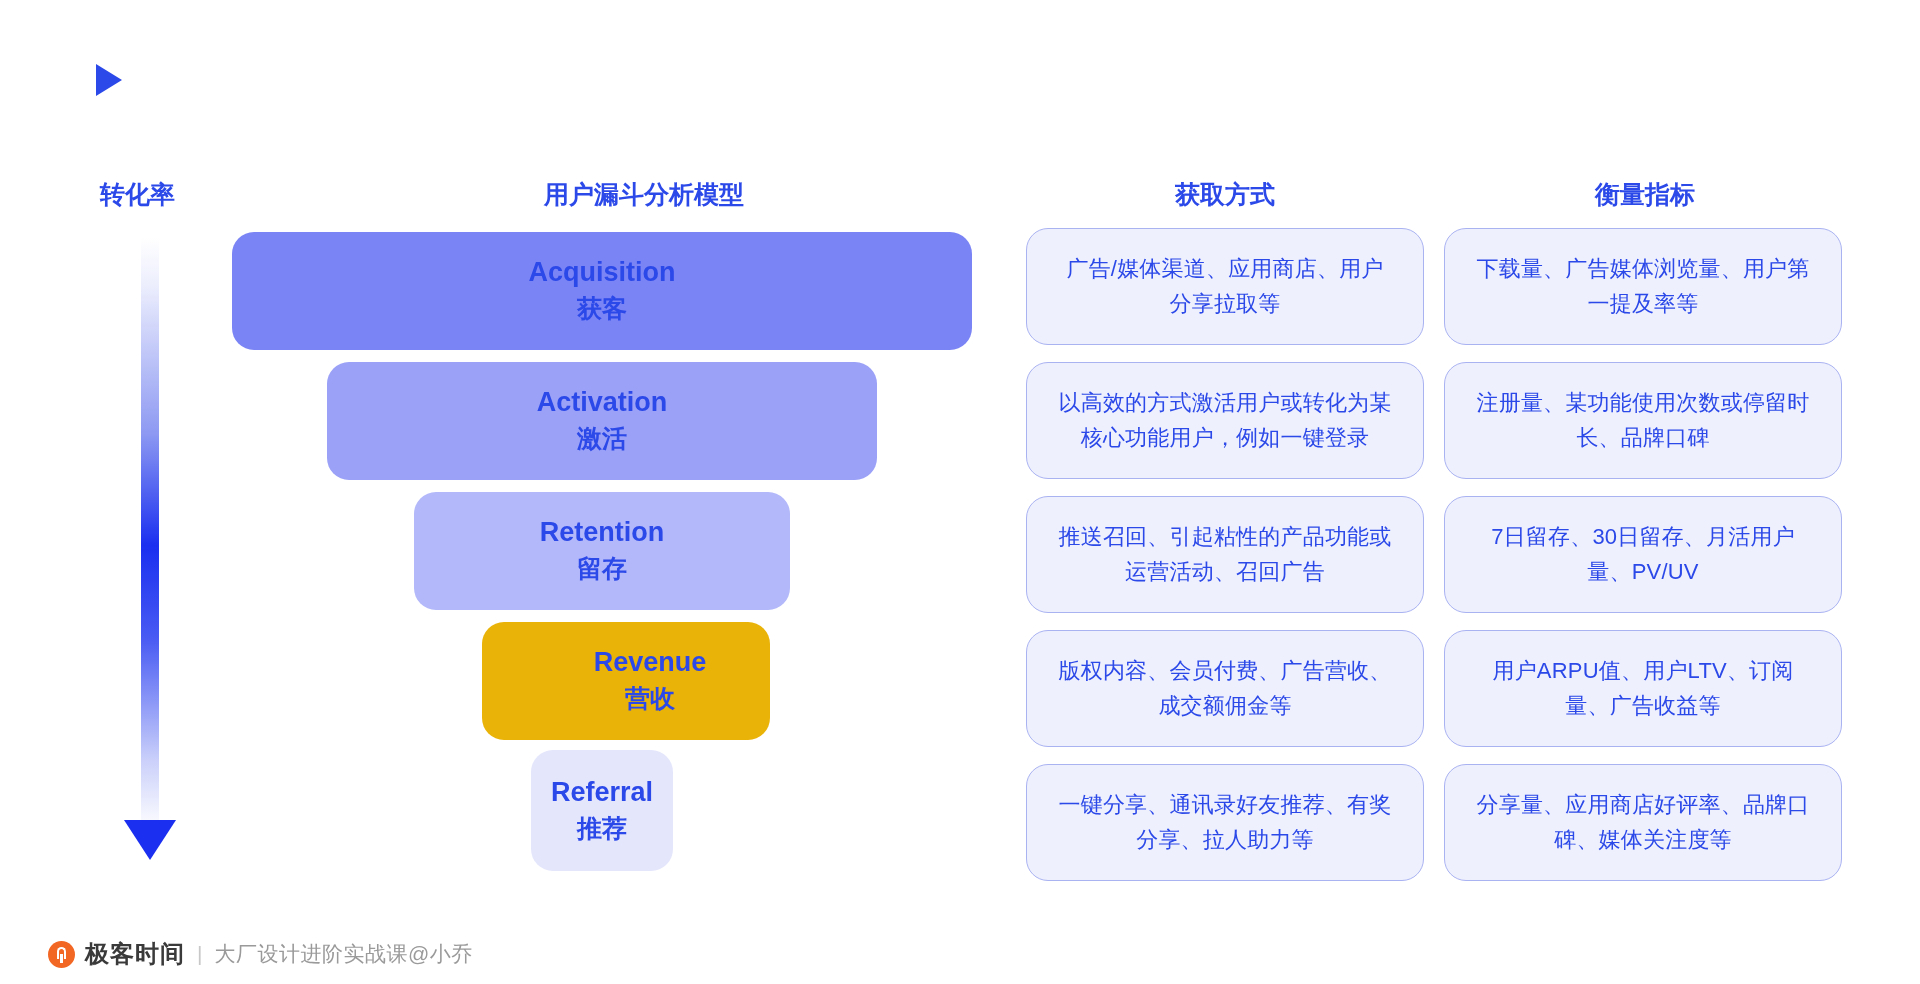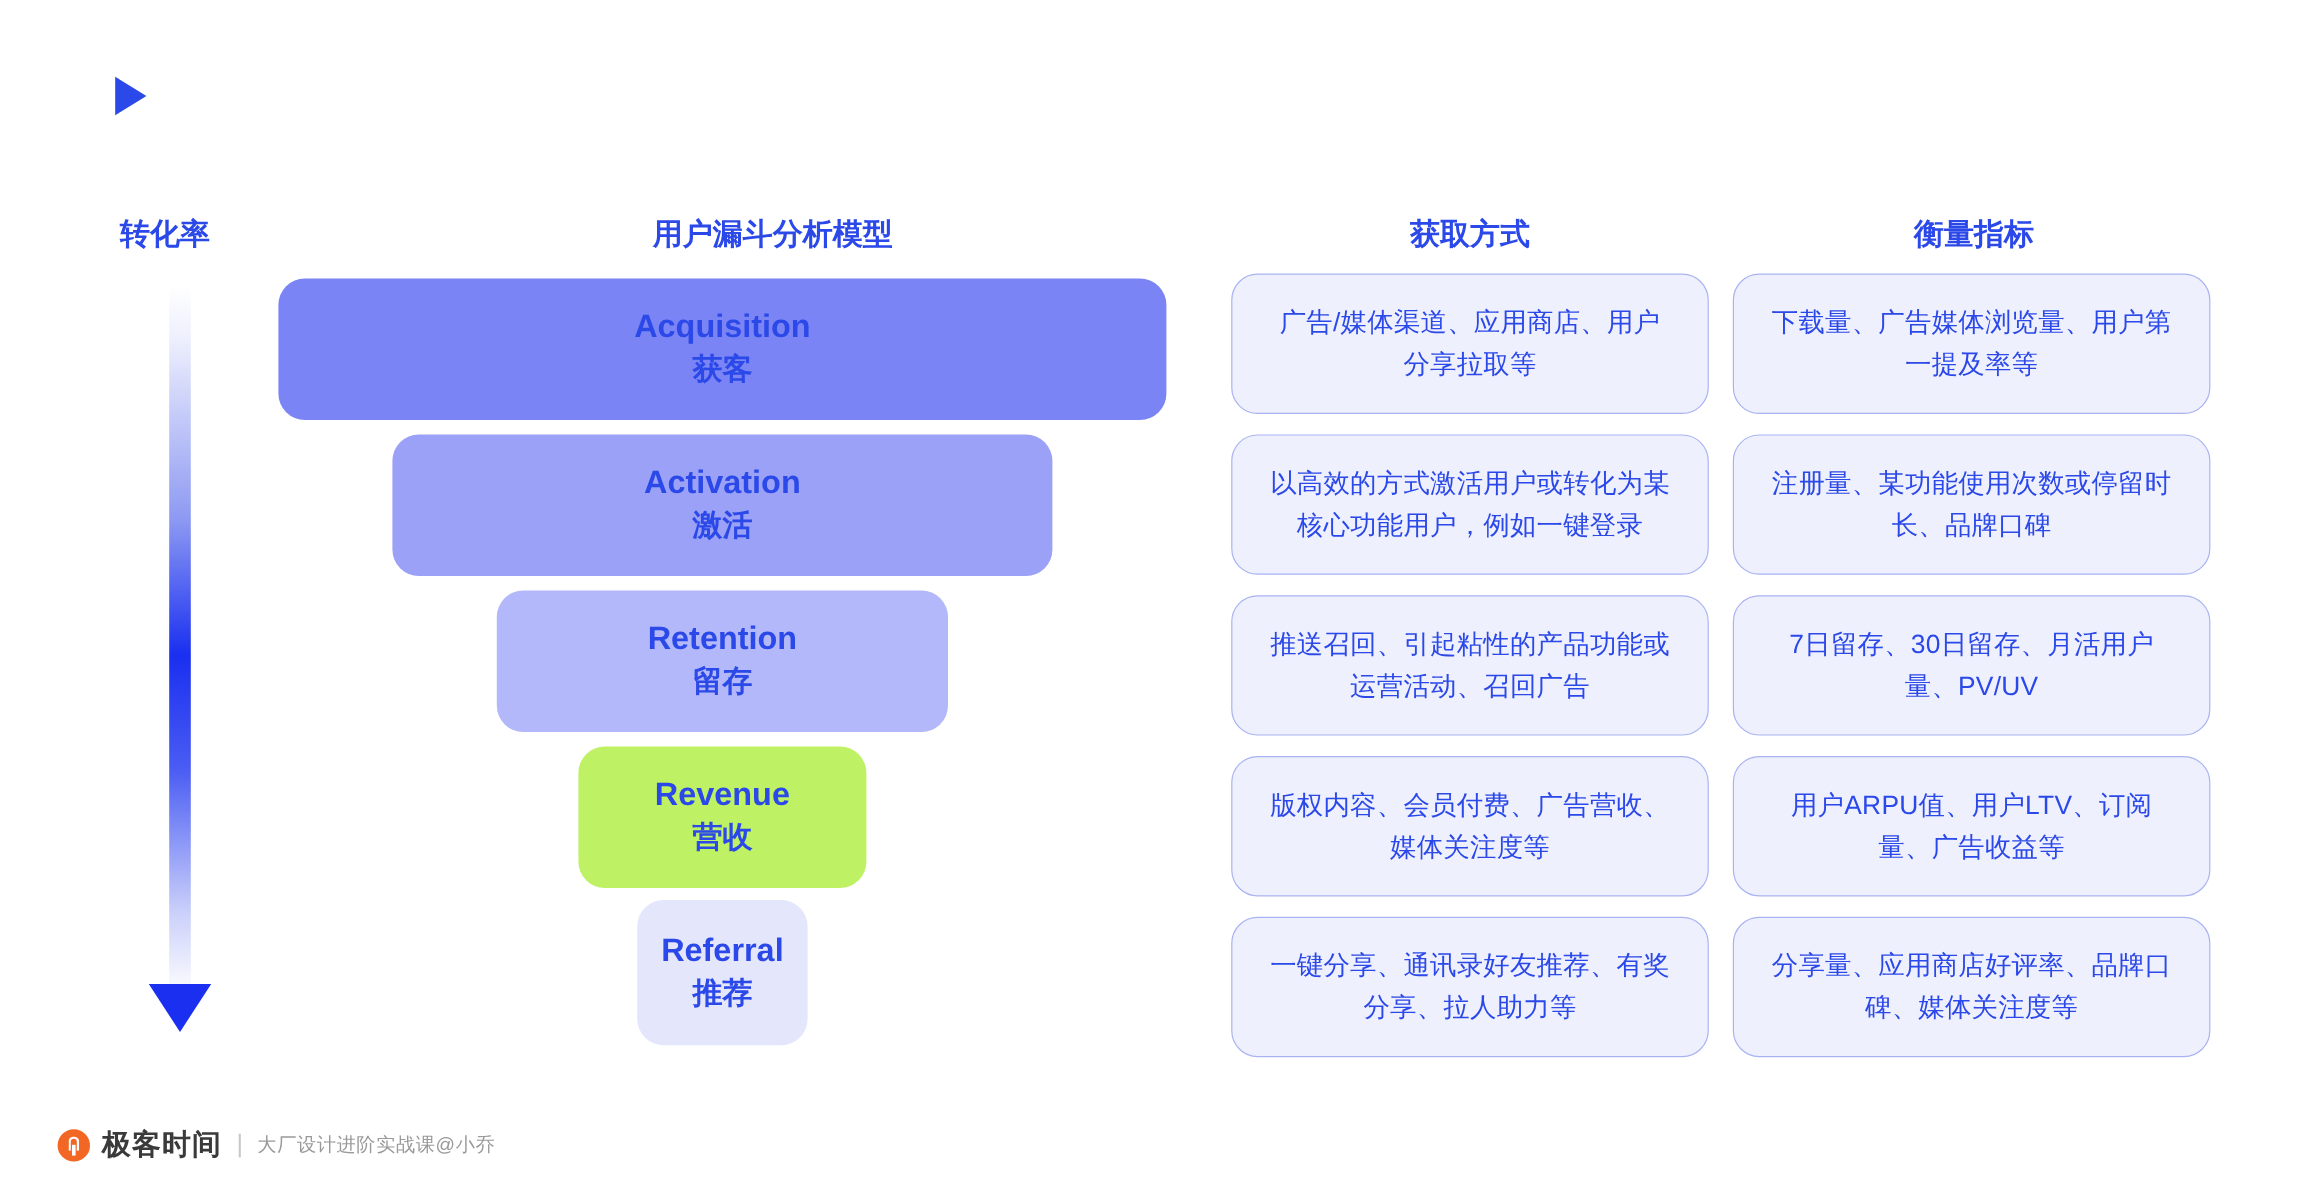--- a/index.html
+++ b/index.html
@@ -93,21 +93,21 @@
     width:9px;height:12px;border:2.5px solid #ffffff;
     border-top-left-radius:6px;border-top-right-radius:6px;
     border-bottom:none;box-sizing:border-box;
   }
   .logo-mark::before{
     content:"";position:absolute;left:12px;top:13px;
     width:2.5px;height:9px;background:#ffffff;
   }
   .logo-name{font-size:24px;font-weight:bold;color:#3a3a3a;letter-spacing:1px;}
   .footer-sep{font-size:21px;color:#c8c8c8;margin:0 2px;}
-  .footer-sub{font-size:16px;color:#9a9a9a;letter-spacing:0.5px;}
+  .footer-sub{font-size:21px;color:#9a9a9a;letter-spacing:0.5px;}
 </style>
 </head>
 <body>
 
 <div class="slide">
 
   <div class="title-row">
     <div class="title-play"></div>
   </div>
 
@@ -127,42 +127,42 @@
         <div class="stage-cn">获客</div>
       </div>
       <div class="funnel-stage" style="left: 327px; top: 130px; width: 550px; height: 118px; background: rgb(154, 161, 247);">
         <div class="stage-en">Activation</div>
         <div class="stage-cn">激活</div>
       </div>
       <div class="funnel-stage" style="left: 414px; top: 260px; width: 376px; height: 118px; background: rgb(178, 184, 249);">
         <div class="stage-en">Retention</div>
         <div class="stage-cn">留存</div>
       </div>
-      <div class="funnel-stage" style="left: 482px; top: 390px; width: 240px; height: 118px; background: #bef264;">
+      <div class="funnel-stage" style="left: 482px; top: 390px; width: 240px; height: 118px; background: #eab308; padding-left: 48px;">
         <div class="stage-en">Revenue</div>
         <div class="stage-cn">营收</div>
       </div>
       <div class="funnel-stage" style="left: 531px; top: 518px; width: 142px; height: 121px; background: rgb(228, 230, 252);">
         <div class="stage-en">Referral</div>
         <div class="stage-cn">推荐</div>
       </div>
     </div>
 
   <div id="methods-col">
       <div class="card" style="left: 1026px; top: 228px; width: 398px; height: 117px;">
         <div class="card-text">广告/媒体渠道、应用商店、用户分享拉取等</div>
       </div>
       <div class="card" style="left: 1026px; top: 362px; width: 398px; height: 117px;">
         <div class="card-text">以高效的方式激活用户或转化为某核心功能用户，例如一键登录</div>
       </div>
       <div class="card" style="left: 1026px; top: 496px; width: 398px; height: 117px;">
         <div class="card-text">推送召回、引起粘性的产品功能或运营活动、召回广告</div>
       </div>
       <div class="card" style="left: 1026px; top: 630px; width: 398px; height: 117px;">
-        <div class="card-text">版权内容、会员付费、广告营收、媒体关注度等</div>
+        <div class="card-text">版权内容、会员付费、广告营收、成交额佣金等</div>
       </div>
       <div class="card" style="left: 1026px; top: 764px; width: 398px; height: 117px;">
         <div class="card-text">一键分享、通讯录好友推荐、有奖分享、拉人助力等</div>
       </div>
     </div>
 
   <div id="metrics-col">
       <div class="card" style="left: 1444px; top: 228px; width: 398px; height: 117px;">
         <div class="card-text">下载量、广告媒体浏览量、用户第一提及率等</div>
       </div>

